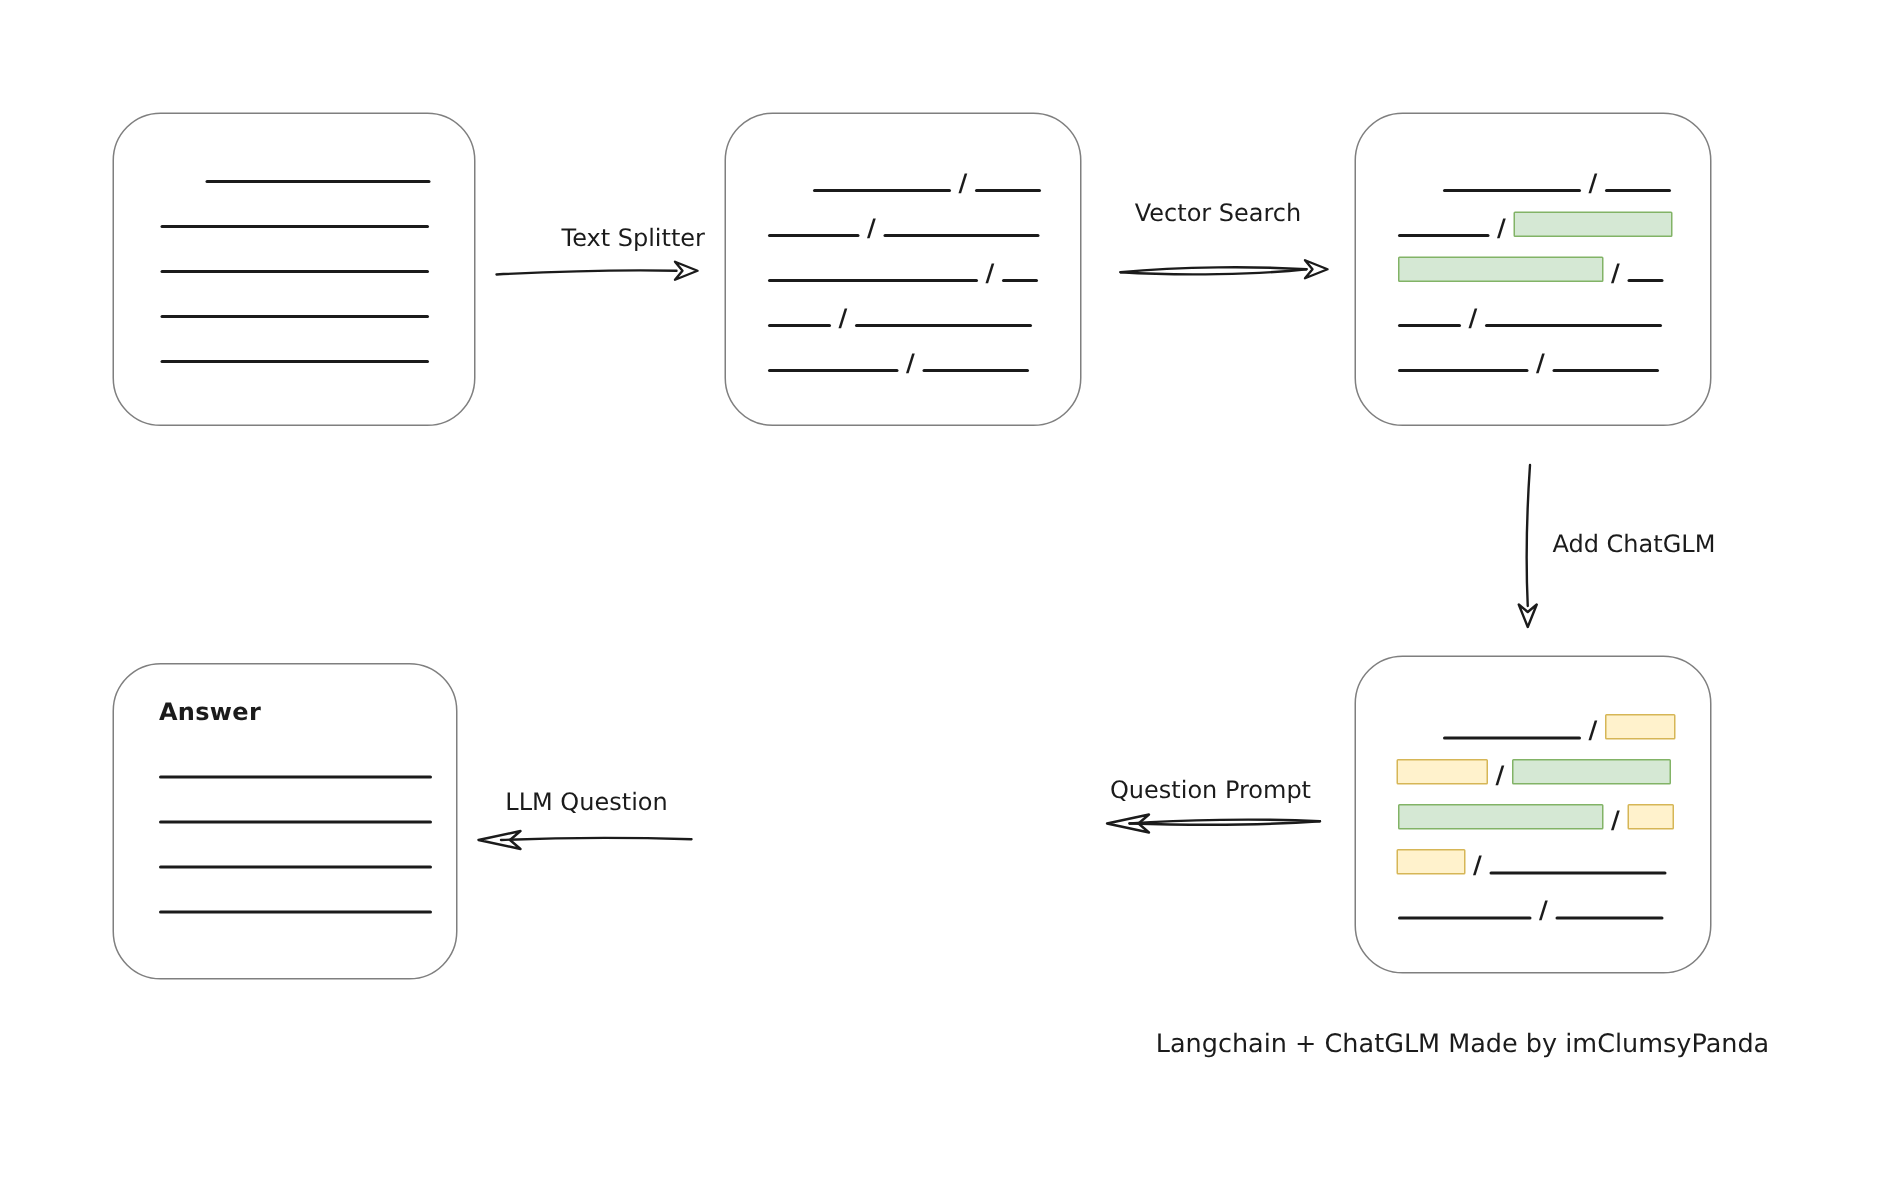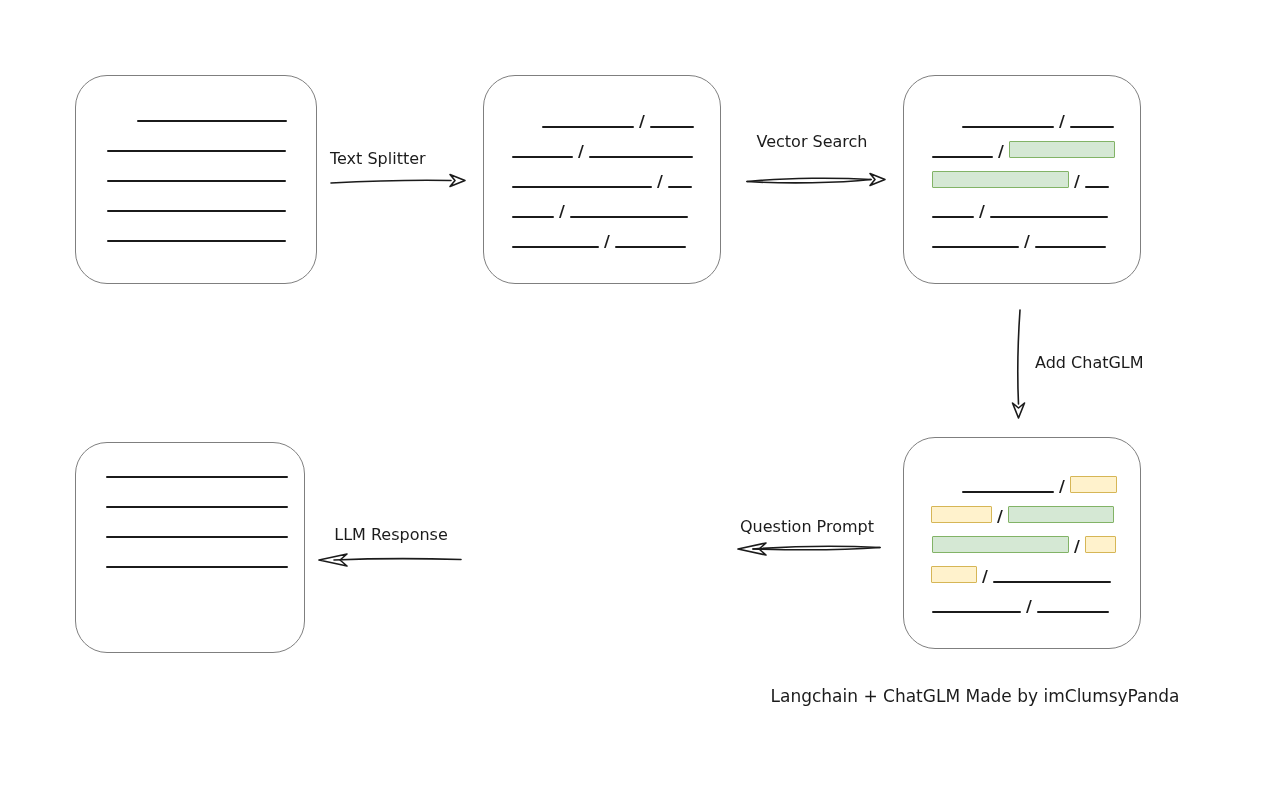--- a/index.html
+++ b/index.html
@@ -38,21 +38,21 @@
   .bar.green  { background:#d5e8d4; border:1.5px solid #82b366; }
   .bar.red    { background:#f8cecc; border:1.5px solid #b85450; }
   #box-prompt .bar { margin-top:14px; }
   #box-prompt .q-label { margin-top:16px; }
   #box-prompt .t-label { margin-bottom:-2px; }
 
   
   .arrow { position:absolute; }
   .arrow path { stroke:#1b1b1b; stroke-width:1.6; fill:none; stroke-linecap:round; stroke-linejoin:round; }
   .flow-label { position:absolute; font-size:16px; font-weight:500; white-space:nowrap; }
-  #lbl-text-splitter  { left:330px; top:149px; width:140px; text-align:left; }
+  #lbl-text-splitter  { left:330px; top:149px; width:140px; text-align:right; }
   #lbl-vector-search  { left:742px; top:132px; width:140px; text-align:center; }
   #lbl-add-context    { left:1035px; top:353px; }
   #lbl-generate-prompt{ left:728px; top:517px; width:158px; text-align:center; }
   #lbl-llm-response   { left:320px; top:525px; width:142px; text-align:center; }
 
   #arr-text-splitter  { left:328px; top:168px; }
   #arr-vector-search  { left:743px; top:168px; }
   #arr-add-context    { left:1006px; top:306px; }
   #arr-generate-prompt{ left:733px; top:537px; }
   #arr-llm-response   { left:314px; top:548px; }
@@ -170,41 +170,44 @@
         <div class="row" style="padding-left: 1px;">
           <span class="seg line" style="width: 89px;"></span>
           <span class="slash">/</span>
           <span class="seg line" style="width: 72px;"></span>
         </div>
       </div>
   </div>
 
 
   <div class="box" id="box-answer">
+    <div class="inner">
+      <div class="inbox-label">Answer</div>
+    </div>
     <div class="rows">
         <div class="row">
           <span class="seg line" style="width: 182px;"></span>
         </div>
         <div class="row">
           <span class="seg line" style="width: 182px;"></span>
         </div>
         <div class="row">
           <span class="seg line" style="width: 182px;"></span>
         </div>
         <div class="row">
           <span class="seg line" style="width: 182px;"></span>
         </div>
       </div>
   </div>
 
   <div class="flow-label" id="lbl-text-splitter">Text Splitter</div>
   <div class="flow-label" id="lbl-vector-search">Vector Search</div>
   <div class="flow-label" id="lbl-add-context">Add ChatGLM</div>
   <div class="flow-label" id="lbl-generate-prompt">Question Prompt</div>
-  <div class="flow-label" id="lbl-llm-response">LLM Response</div>
+  <div class="flow-label" id="lbl-llm-response">LLM Question</div>
 
   <svg class="arrow" id="arr-text-splitter" width="142" height="26">
     <path d="M 3 15 Q 70 11.5 123 12.5"></path>
     <path d="M 122 6.5 L 137 12.5 L 122 18.5 L 127 12.5 Z"></path>
   </svg>
 
   <svg class="arrow" id="arr-vector-search" width="148" height="26">
     <path d="M 4 13.5 C 45 9.5 95 9.5 128 11.5"></path>
     <path d="M 4 13.5 C 45 16 95 15 128 11.5"></path>
     <path d="M 127 5.5 L 142 11.5 L 127 17.5 L 132 11.5 Z"></path>

